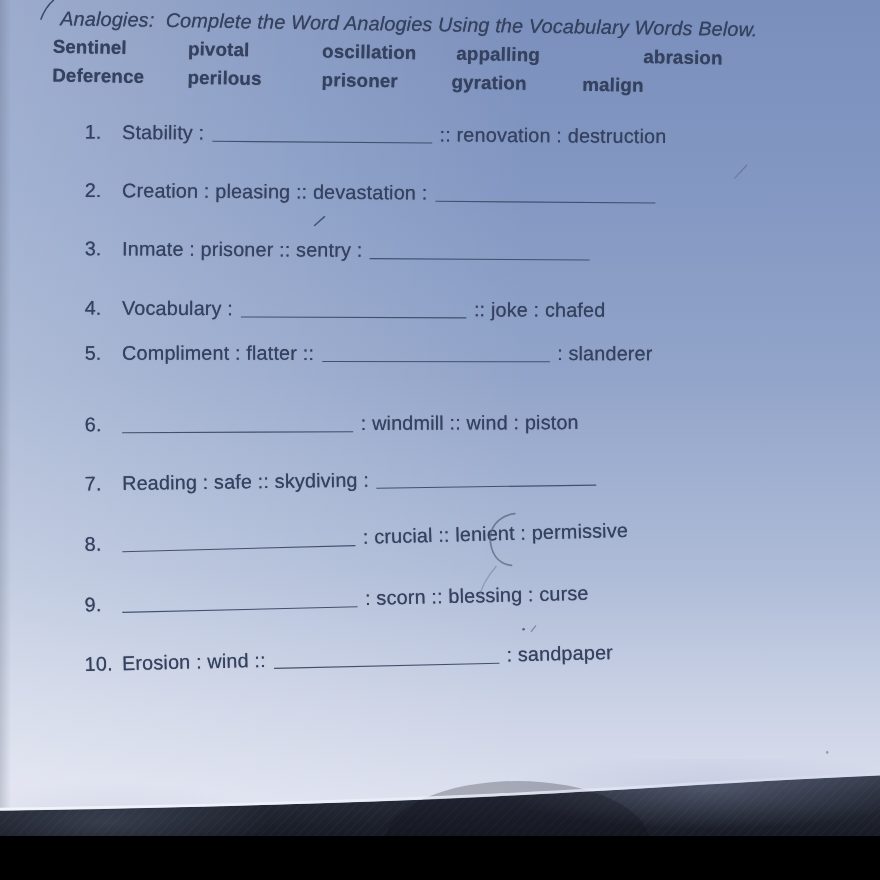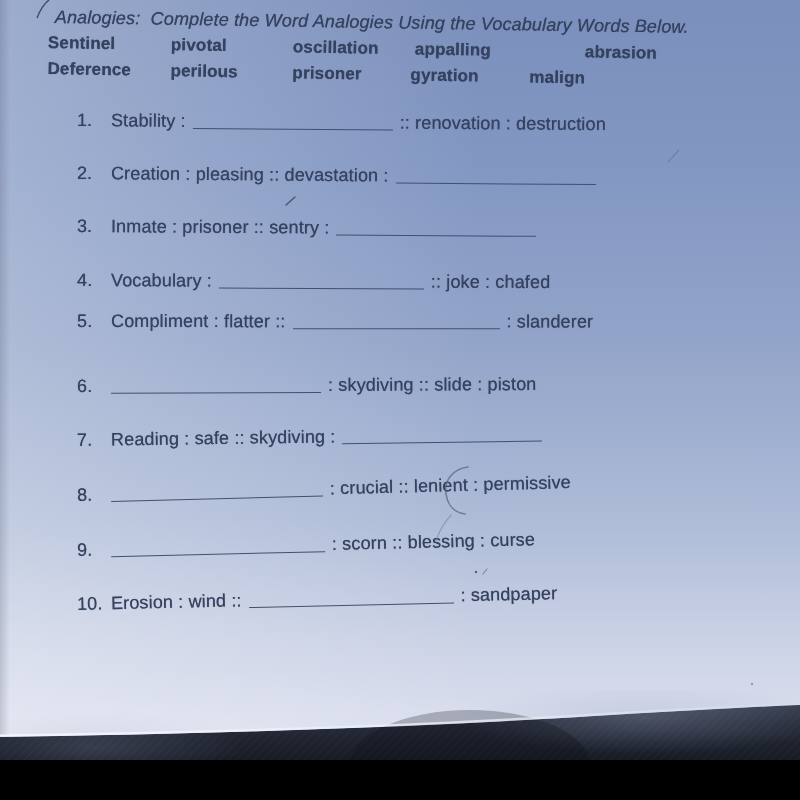--- a/index.html
+++ b/index.html
@@ -92,21 +92,21 @@
       <div class="row">
         <span class="num">3.</span><span class="pre">Inmate : prisoner :: sentry :</span><span class="blank"></span><span class="post"></span>
       </div>
       <div class="row">
         <span class="num">4.</span><span class="pre">Vocabulary :</span><span class="blank"></span><span class="post">:: joke : chafed</span>
       </div>
       <div class="row">
         <span class="num">5.</span><span class="pre">Compliment : flatter ::</span><span class="blank"></span><span class="post">: slanderer</span>
       </div>
       <div class="row">
-        <span class="num">6.</span><span class="pre"></span><span class="blank"></span><span class="post">: skydiving :: slide : piston</span>
+        <span class="num">6.</span><span class="pre"></span><span class="blank"></span><span class="post">: windmill :: wind : piston</span>
       </div>
       <div class="row">
         <span class="num">7.</span><span class="pre">Reading : safe :: skydiving :</span><span class="blank"></span><span class="post"></span>
       </div>
       <div class="row">
         <span class="num">8.</span><span class="pre"></span><span class="blank"></span><span class="post">: crucial :: lenient : permissive</span>
       </div>
       <div class="row">
         <span class="num">9.</span><span class="pre"></span><span class="blank"></span><span class="post">: scorn :: blessing : curse</span>
       </div>

